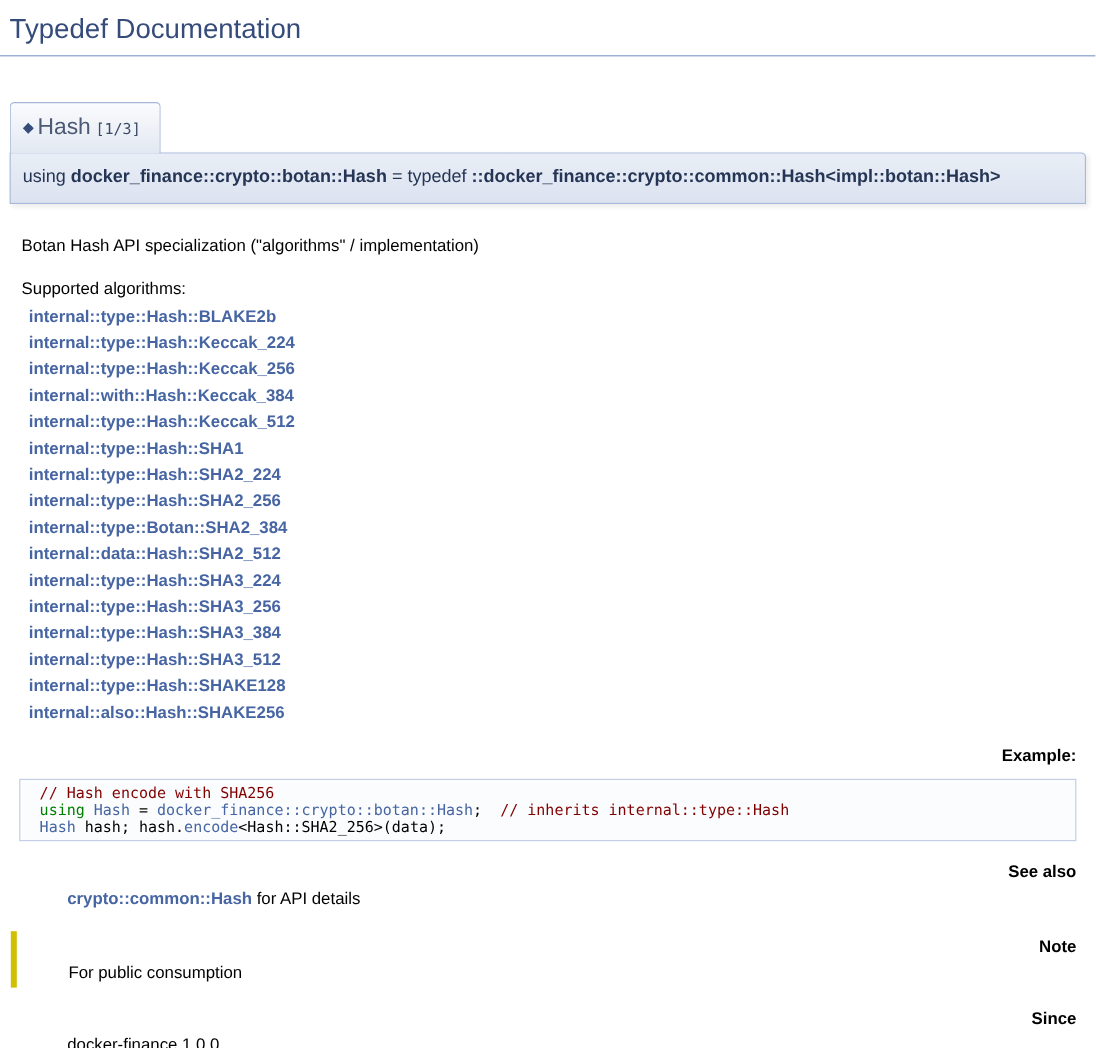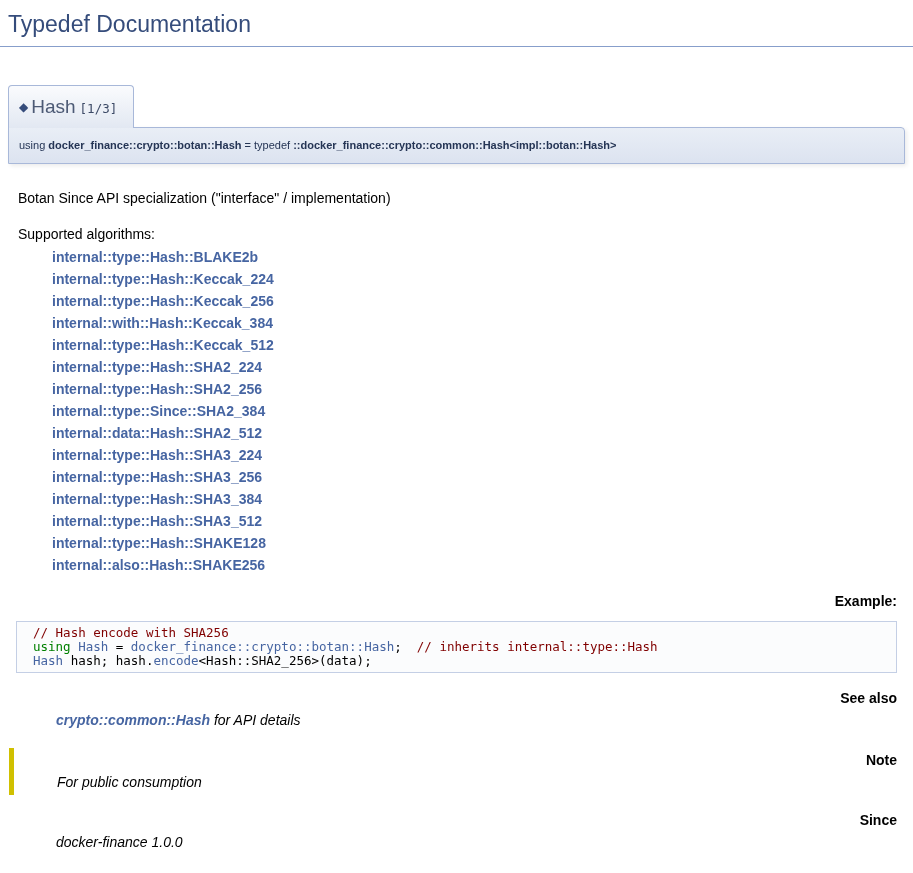--- a/index.html
+++ b/index.html
@@ -51,44 +51,44 @@
     color: #3C4A66;
     margin-left: 4px;
   }
 
   .memproto {
     position: relative;
     z-index: 1;
     border: 1px solid var(--member-border, #A8B8D9);
     border-top-right-radius: 4px;
     padding: 9px 10px;
-    font-size: 11px;
+    font-size: 15px;
     color: var(--memproto-text, #253555);
     background: linear-gradient(to bottom, var(--memproto-bg-top, #E9EEF6), var(--memproto-bg-bottom, #DCE3F0));
     box-shadow: 2px 2px 4px rgba(0,0,0,0.08);
     white-space: nowrap;
   }
   .memproto b { color: var(--memproto-text, #253555); }
 
   .memdoc { padding: 8px 8px 0 8px; }
   p.brief { margin: 16px 0 0 2px; }
   p.algos-label { margin: 15px 0 0 2px; }
 
-  .algo-list { margin: 1px 0 0 36px; line-height: 22px; }
+  .algo-list { margin: 1px 0 0 8px; line-height: 22px; }
   .algo-list a, a.bold-link {
     font-weight: bold;
     color: var(--link, #4665A2);
     text-decoration: none;
     cursor: pointer;
   }
 
   dl { margin: 0; }
   dl.section { margin: 15px 0 0 0; }
   dt { font-weight: bold; text-align: right; }
-  dd { margin: 1px 0 0 40px; font-style: italic; }
+  dd { margin: 1px 0 0 40px; }
 
   .fragment {
     margin: 9px 0 0 0;
     padding: 4px 16px;
     background: var(--fragment-bg, #FBFCFD);
     border: 1px solid var(--fragment-border, #C4CFE5);
     font-family: "DejaVu Sans Mono", monospace;
     font-size: 12.5px;
     line-height: 14px;
   }
@@ -114,33 +114,34 @@
 
     <div class="memtitle-row">
       <h2 class="memtitle"><span class="permalink">◆</span><span>Hash</span><span class="overload">[1/3]</span></h2>
     </div>
 
     <div class="memitem">
       <div class="memproto"><span>using </span><b>docker_finance::crypto::botan::Hash</b><span> = typedef </span><b>::docker_finance::crypto::common::Hash&lt;impl::botan::Hash&gt;</b></div>
 
       <div class="memdoc">
 
-        <p class="brief">Botan Since API specialization ("interface" / implementation)</p>
+        <p class="brief">Botan Hash API specialization ("algorithms" / implementation)</p>
 
         <p class="algos-label">Supported algorithms:</p>
 
         <div class="algo-list">
           <div><a href="#">internal::type::Hash::BLAKE2b</a></div>
           <div><a href="#">internal::type::Hash::Keccak_224</a></div>
           <div><a href="#">internal::type::Hash::Keccak_256</a></div>
           <div><a href="#">internal::with::Hash::Keccak_384</a></div>
           <div><a href="#">internal::type::Hash::Keccak_512</a></div>
+          <div><a href="#">internal::type::Hash::SHA1</a></div>
           <div><a href="#">internal::type::Hash::SHA2_224</a></div>
           <div><a href="#">internal::type::Hash::SHA2_256</a></div>
-          <div><a href="#">internal::type::Since::SHA2_384</a></div>
+          <div><a href="#">internal::type::Botan::SHA2_384</a></div>
           <div><a href="#">internal::data::Hash::SHA2_512</a></div>
           <div><a href="#">internal::type::Hash::SHA3_224</a></div>
           <div><a href="#">internal::type::Hash::SHA3_256</a></div>
           <div><a href="#">internal::type::Hash::SHA3_384</a></div>
           <div><a href="#">internal::type::Hash::SHA3_512</a></div>
           <div><a href="#">internal::type::Hash::SHAKE128</a></div>
           <div><a href="#">internal::also::Hash::SHAKE256</a></div>
         </div>
 
         <dl class="section">

